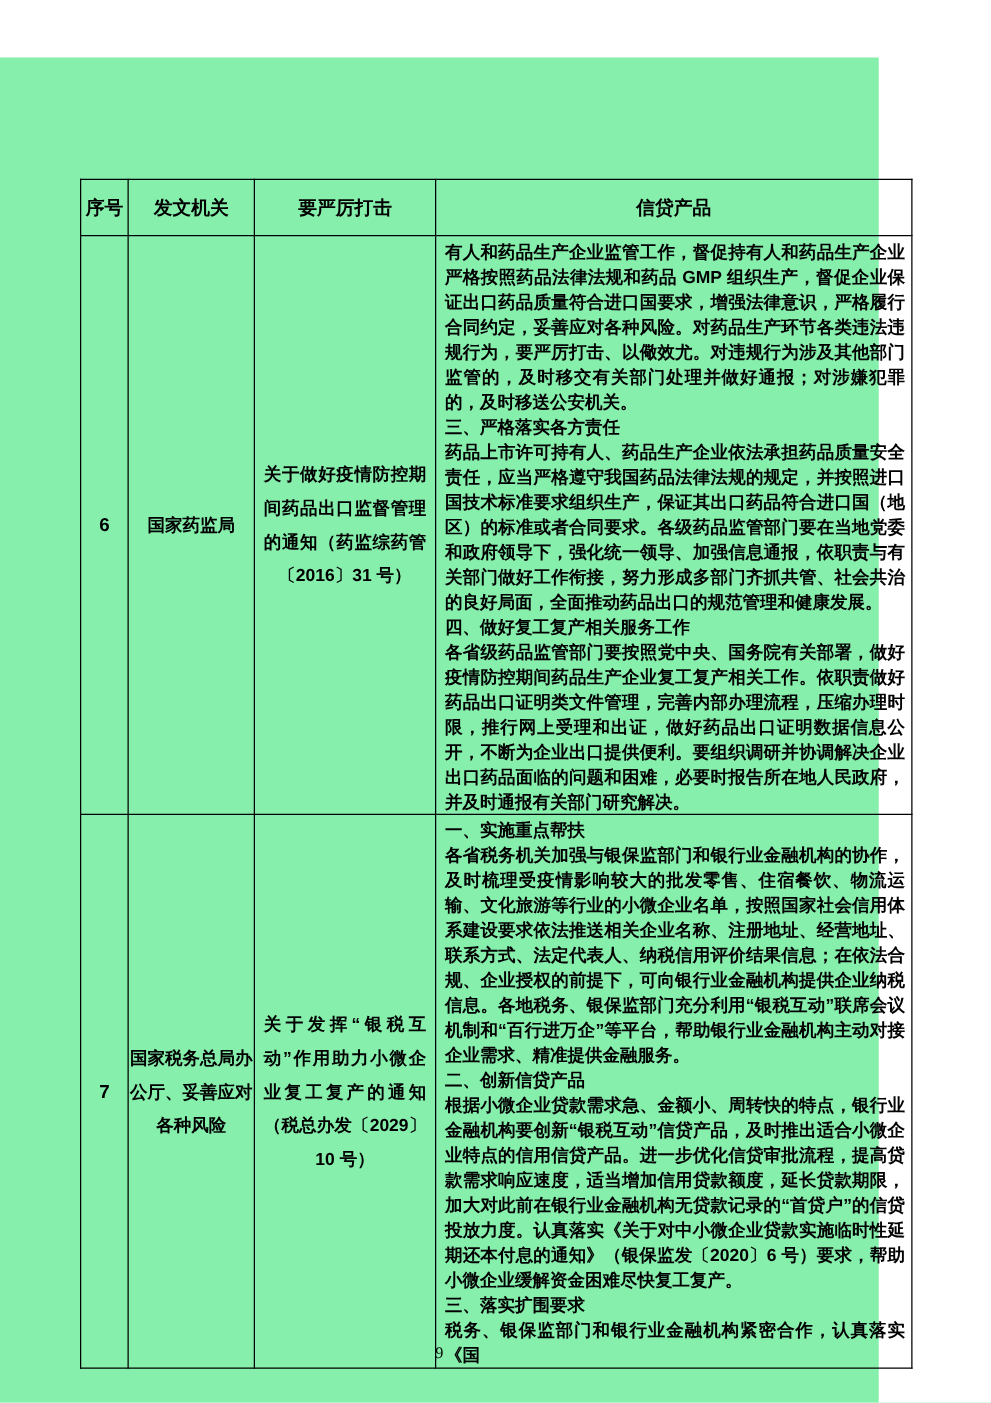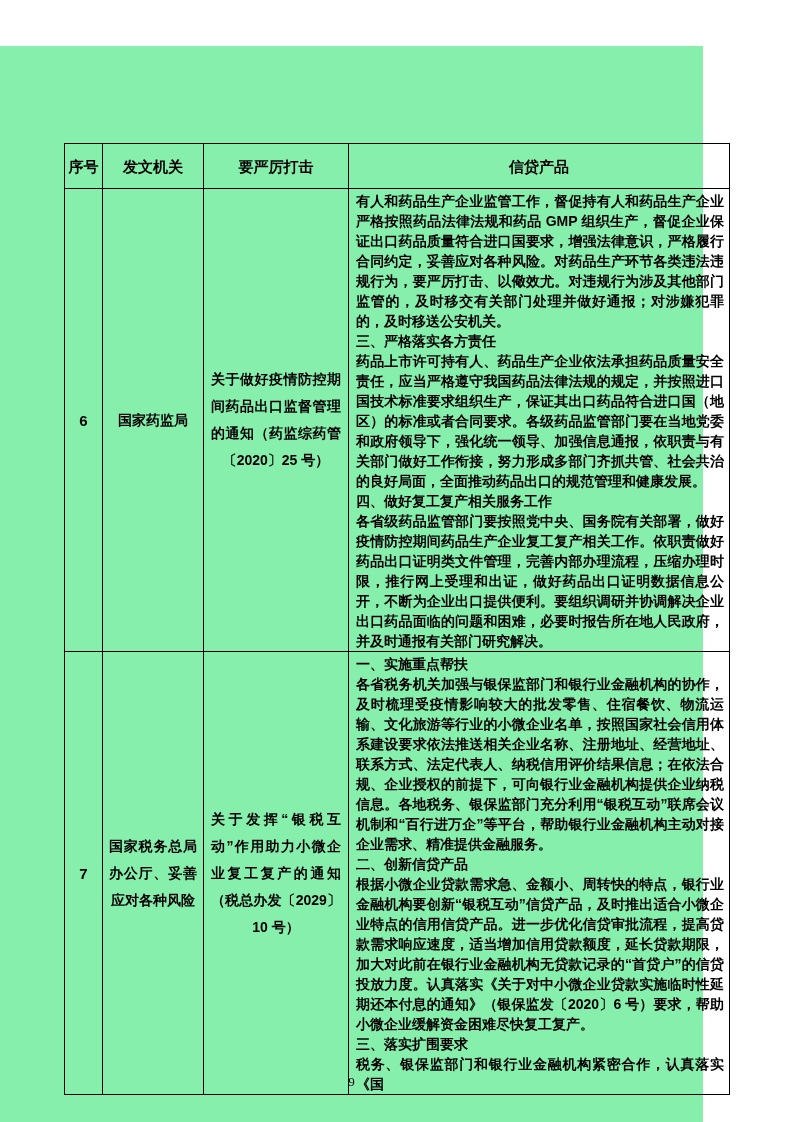--- a/index.html
+++ b/index.html
@@ -46,21 +46,21 @@
   tr.row-6 td { height: 462px; }
   tr.row-7 td { height: 418px; }
 
   td.c-no {
     font-size: 15px;
     text-align: center;
     vertical-align: middle;
   }
   td.c-org {
     font-size: 14px;
-    padding: 0 6px;
+    padding: 0 1px;
     text-align: justify;
     text-align-last: center;
     vertical-align: middle;
     line-height: 27px;
   }
   td.c-file {
     font-size: 14px;
     padding: 0 7px;
     text-align: justify;
     text-align-last: center;
@@ -102,21 +102,21 @@
         <th>序号</th>
         <th>发文机关</th>
         <th>要严厉打击</th>
         <th>信贷产品</th>
       </tr>
     </thead>
     <tbody>
       <tr class="row-6">
         <td class="c-no">6</td>
         <td class="c-org">国家药监局</td>
-        <td class="c-file">关于做好疫情防控期间药品出口监督管理的通知（药监综药管〔2020〕25 号）</td>
+        <td class="c-file">关于做好疫情防控期间药品出口监督管理的通知（药监综药管〔2016〕31 号）</td>
         <td class="c-content">有人和药品生产企业监管工作，督促持有人和药品生产企业严格按照药品法律法规和药品 GMP 组织生产，督促企业保证出口药品质量符合进口国要求，增强法律意识，严格履行合同约定，妥善应对各种风险。对药品生产环节各类违法违规行为，要严厉打击、以儆效尤。对违规行为涉及其他部门监管的，及时移交有关部门处理并做好通报；对涉嫌犯罪的，及时移送公安机关。
 三、严格落实各方责任
 药品上市许可持有人、药品生产企业依法承担药品质量安全责任，应当严格遵守我国药品法律法规的规定，并按照进口国技术标准要求组织生产，保证其出口药品符合进口国（地区）的标准或者合同要求。各级药品监管部门要在当地党委和政府领导下，强化统一领导、加强信息通报，依职责与有关部门做好工作衔接，努力形成多部门齐抓共管、社会共治的良好局面，全面推动药品出口的规范管理和健康发展。
 四、做好复工复产相关服务工作
 各省级药品监管部门要按照党中央、国务院有关部署，做好疫情防控期间药品生产企业复工复产相关工作。依职责做好药品出口证明类文件管理，完善内部办理流程，压缩办理时限，推行网上受理和出证，做好药品出口证明数据信息公开，不断为企业出口提供便利。要组织调研并协调解决企业出口药品面临的问题和困难，必要时报告所在地人民政府，并及时通报有关部门研究解决。</td>
       </tr>
       <tr class="row-7">
         <td class="c-no">7</td>
         <td class="c-org">国家税务总局办公厅、妥善应对各种风险</td>
         <td class="c-file">关于发挥“银税互动”作用助力小微企业复工复产的通知（税总办发〔2029〕10 号）</td>

